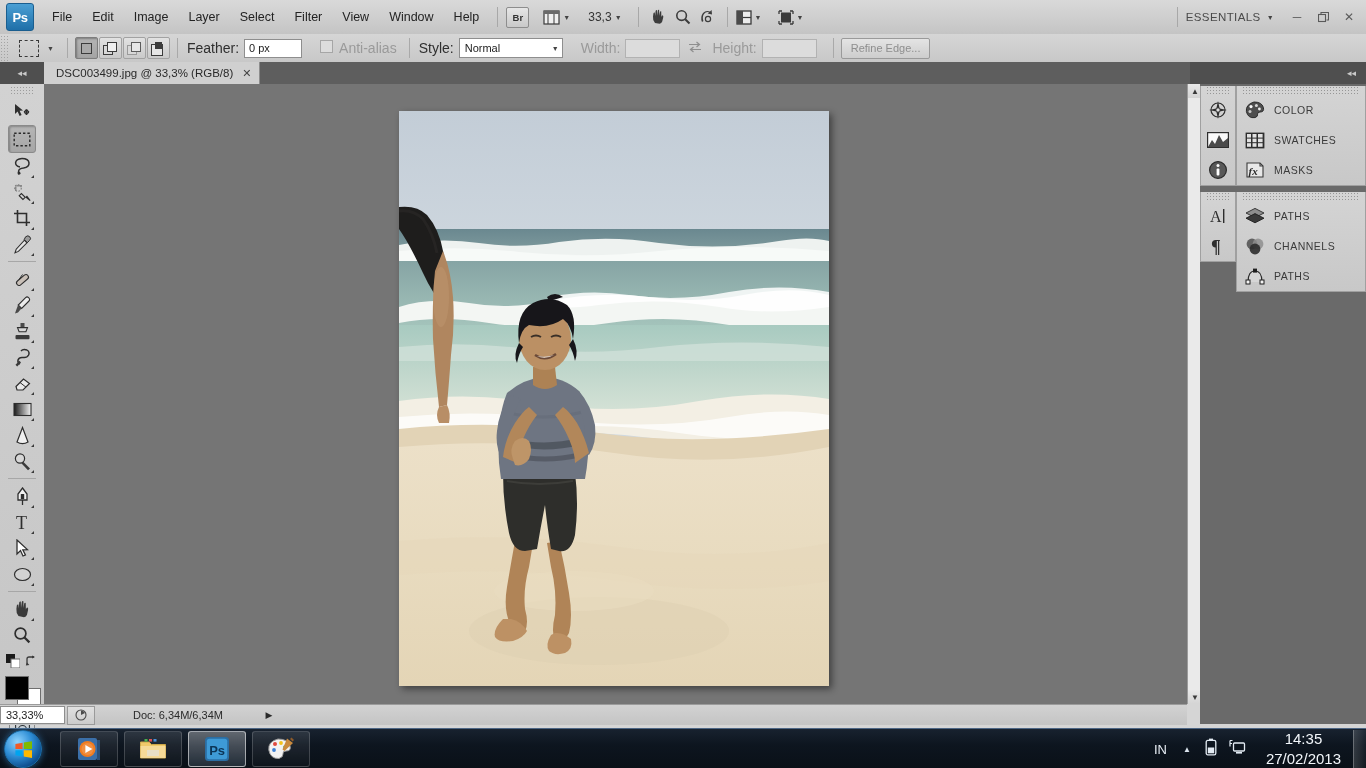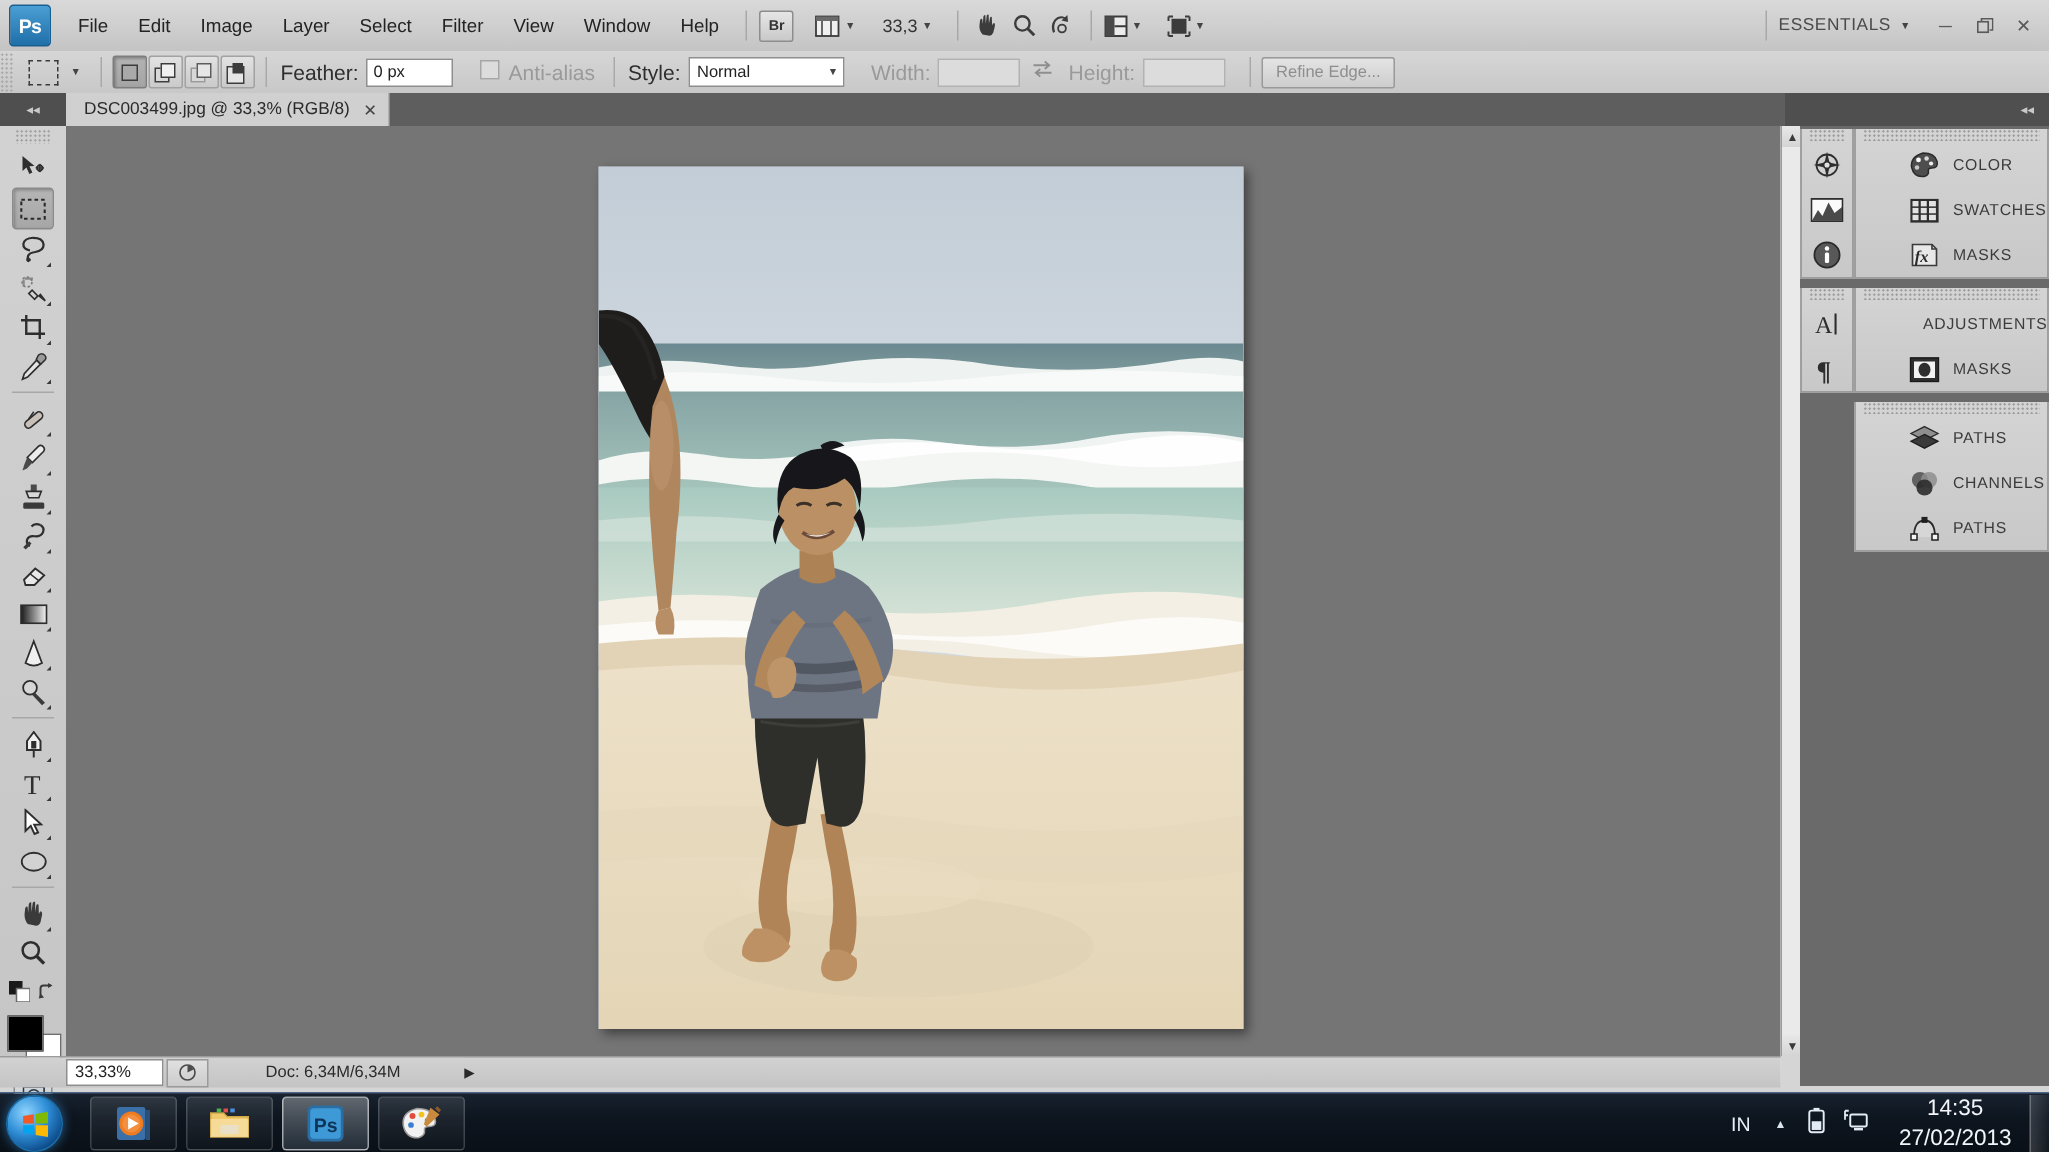--- a/index.html
+++ b/index.html
@@ -99,33 +99,33 @@
     background:#eaeaea;border-left:1px solid #9b9b9b;}
   .hscroll{position:absolute;left:296px;top:704px;width:891px;height:18px;
     background:#eaeaea;border-top:1px solid #9b9b9b;}
   .sarrow{display:flex;align-items:center;justify-content:center;font-size:8px;color:#3a3a3a;
     background:linear-gradient(to bottom,#e8e8e8,#d4d4d4);}
 
   
   .statusbar{position:absolute;left:0;top:704px;width:1187px;height:20px;
     background:linear-gradient(to bottom,#d2d2d2,#c4c4c4);border-top:1px solid #9b9b9b;
     display:flex;align-items:center;}
-  .zoomfield{margin-left:44px;width:58px;height:16px;background:#fff;border:1px solid #8e8e8e;
+  .zoomfield{width:58px;height:16px;background:#fff;border:1px solid #8e8e8e;
     font-size:11px;color:#222;display:flex;align-items:center;padding-left:5px;}
   .docinfo{width:166px;text-align:center;font-size:11px;color:#2a2a2a;}
 
   
   .dock{position:absolute;right:0;top:84px;width:166px;height:640px;background:#6a6a6a;}
   .iconcol{position:absolute;left:0;top:0;width:36px;}
   .grp{background:linear-gradient(to bottom,#d4d4d4,#c8c8c8);border:1px solid #a0a0a0;border-top:none;}
   .gdots{height:8px;margin:2px 5px 1px 5px;
     background-image:radial-gradient(#969696 35%,transparent 36%);background-size:3px 3px;}
   .icell{height:30px;display:flex;align-items:center;justify-content:center;}
   .panelcol{position:absolute;left:36px;top:0;width:130px;}
-  .prow{height:30px;display:flex;align-items:center;padding-left:8px;gap:9px;margin-left:28px;}
+  .prow{height:30px;display:flex;align-items:center;padding-left:8px;gap:9px;}
   .plabel{font-size:10.5px;color:#3b3b3b;letter-spacing:.5px;}
 
   
   .taskbar{position:absolute;left:0;top:728px;width:1366px;height:40px;
     background:linear-gradient(to bottom,#18222f 0%,#0d151f 40%,#0a1017 100%);
     border-top:1px solid #4c6584;display:flex;align-items:center;}
   .startorb{width:36px;height:36px;border-radius:50%;margin-left:4px;
     background:radial-gradient(circle at 34% 30%,#8fd4ff 0%,#2e8ed6 42%,#0f4f8f 75%,#06304f 100%);
     border:1px solid #1b6ea8;display:flex;align-items:center;justify-content:center;
     box-shadow:0 0 7px rgba(60,160,240,.55);}
@@ -705,38 +705,20 @@
         <div class="prow">
           <svg width="20" height="18" viewBox="0 0 20 18">
             <path d="M2 2 H15 L18 5 V16 H2 Z" fill="#e8e8e8" stroke="#3a3a3a" stroke-width="1.1"></path>
             <path d="M15 2 V5 H18" fill="none" stroke="#3a3a3a" stroke-width="1.1"></path>
             <text x="3.5" y="13.5" font-family="Liberation Serif, serif" font-style="italic" font-size="11" font-weight="bold" fill="#2a2a2a">fx</text>
           </svg>
           <span class="plabel">MASKS</span>
         </div>
       </div>
 
-      <div class="grp" style="margin-top:6px">
-        <div class="gdots"></div>
-        <div class="prow">
-          <svg width="18" height="18" viewBox="0 0 18 18">
-            <circle cx="9" cy="9" r="7.6" fill="#f0f0f0" stroke="#2a2a2a" stroke-width="1.2"></circle>
-            <path d="M9 1.4 A7.6 7.6 0 0 1 9 16.6 Z" fill="#2a2a2a"></path>
-          </svg>
-          <span class="plabel">ADJUSTMENTS</span>
-        </div>
-        <div class="prow">
-          <svg width="20" height="17" viewBox="0 0 20 17">
-            <rect x="0.6" y="0.6" width="18.8" height="15.8" fill="#2e2e2e" stroke="#1a1a1a" stroke-width="1"></rect>
-            <rect x="3" y="3" width="14" height="11" fill="#f2f2f2"></rect>
-            <ellipse cx="10" cy="8.5" rx="4" ry="4.6" fill="#2e2e2e"></ellipse>
-          </svg>
-          <span class="plabel">MASKS</span>
-        </div>
-      </div>
 
       <div class="grp" style="margin-top:6px">
         <div class="gdots"></div>
         <div class="prow">
           <svg width="20" height="18" viewBox="0 0 20 18">
             <path d="M10 1.4 L19 6 L10 10.6 L1 6 Z" fill="#8e8e8e" stroke="#2a2a2a" stroke-width="0.9"></path>
             <path d="M10 6.6 L19 11.2 L10 15.8 L1 11.2 Z" fill="#3a3a3a" stroke="#1f1f1f" stroke-width="0.9"></path>
           </svg>
           <span class="plabel">PATHS</span>
         </div>

